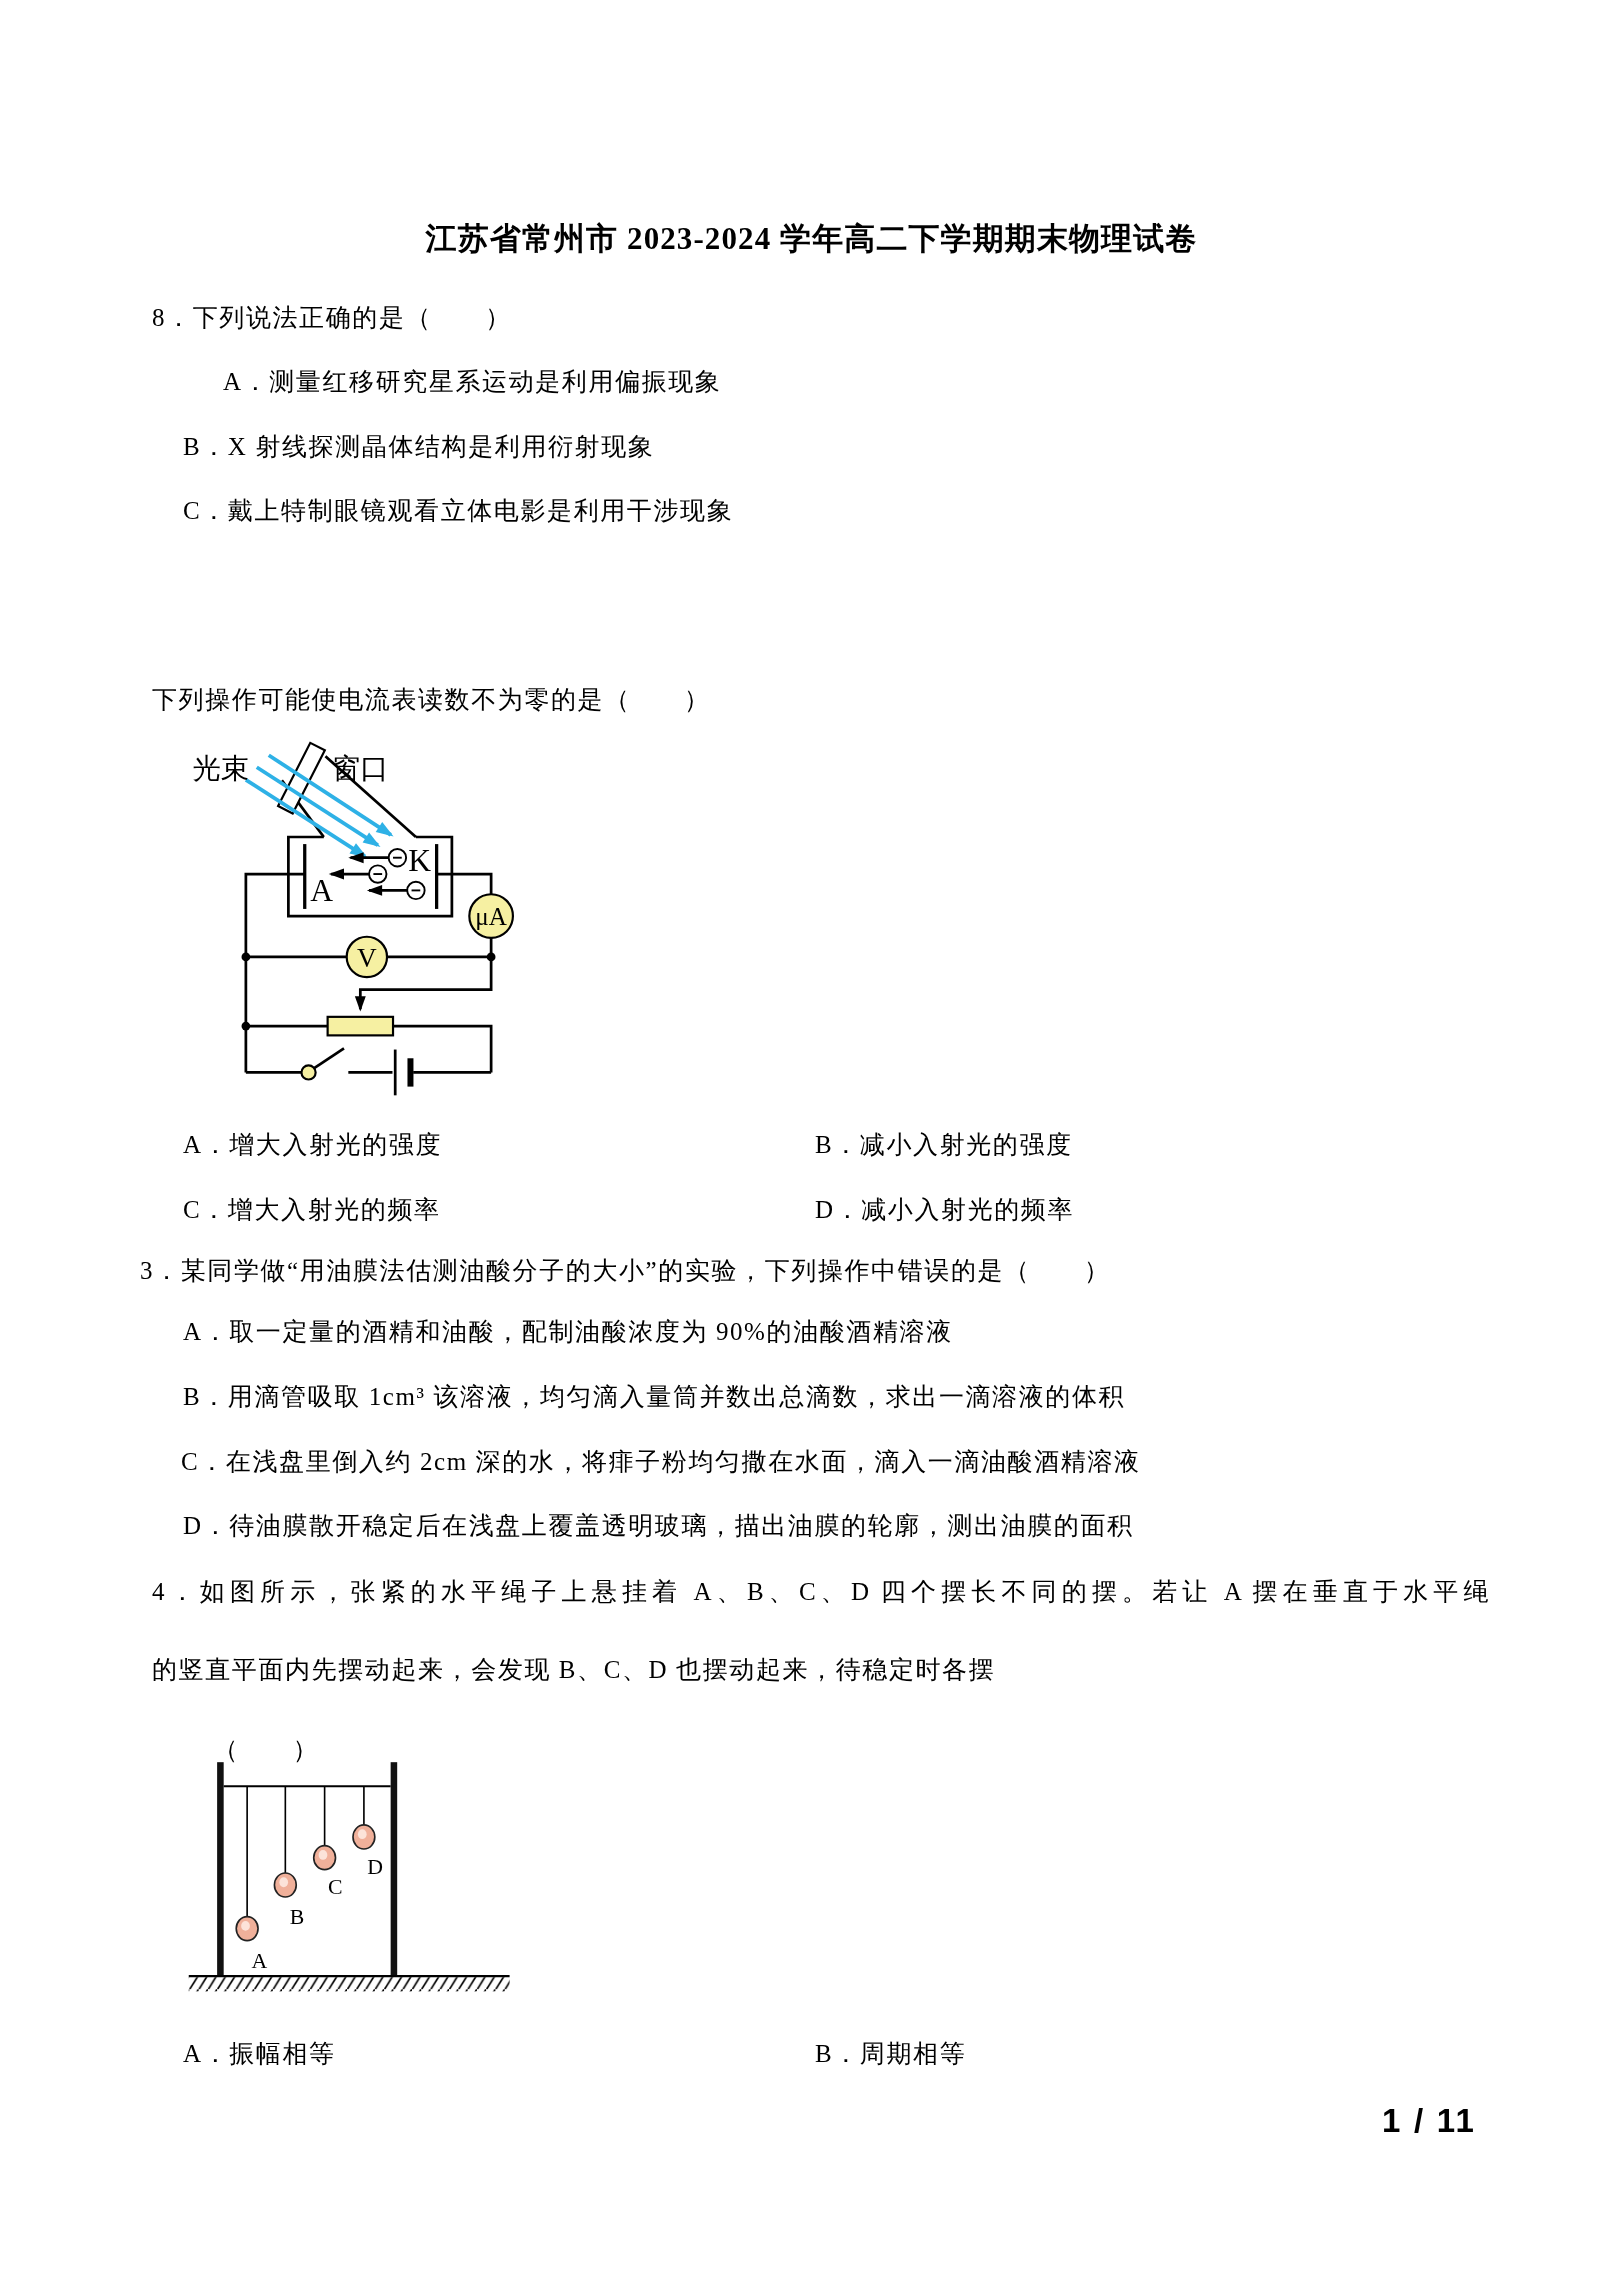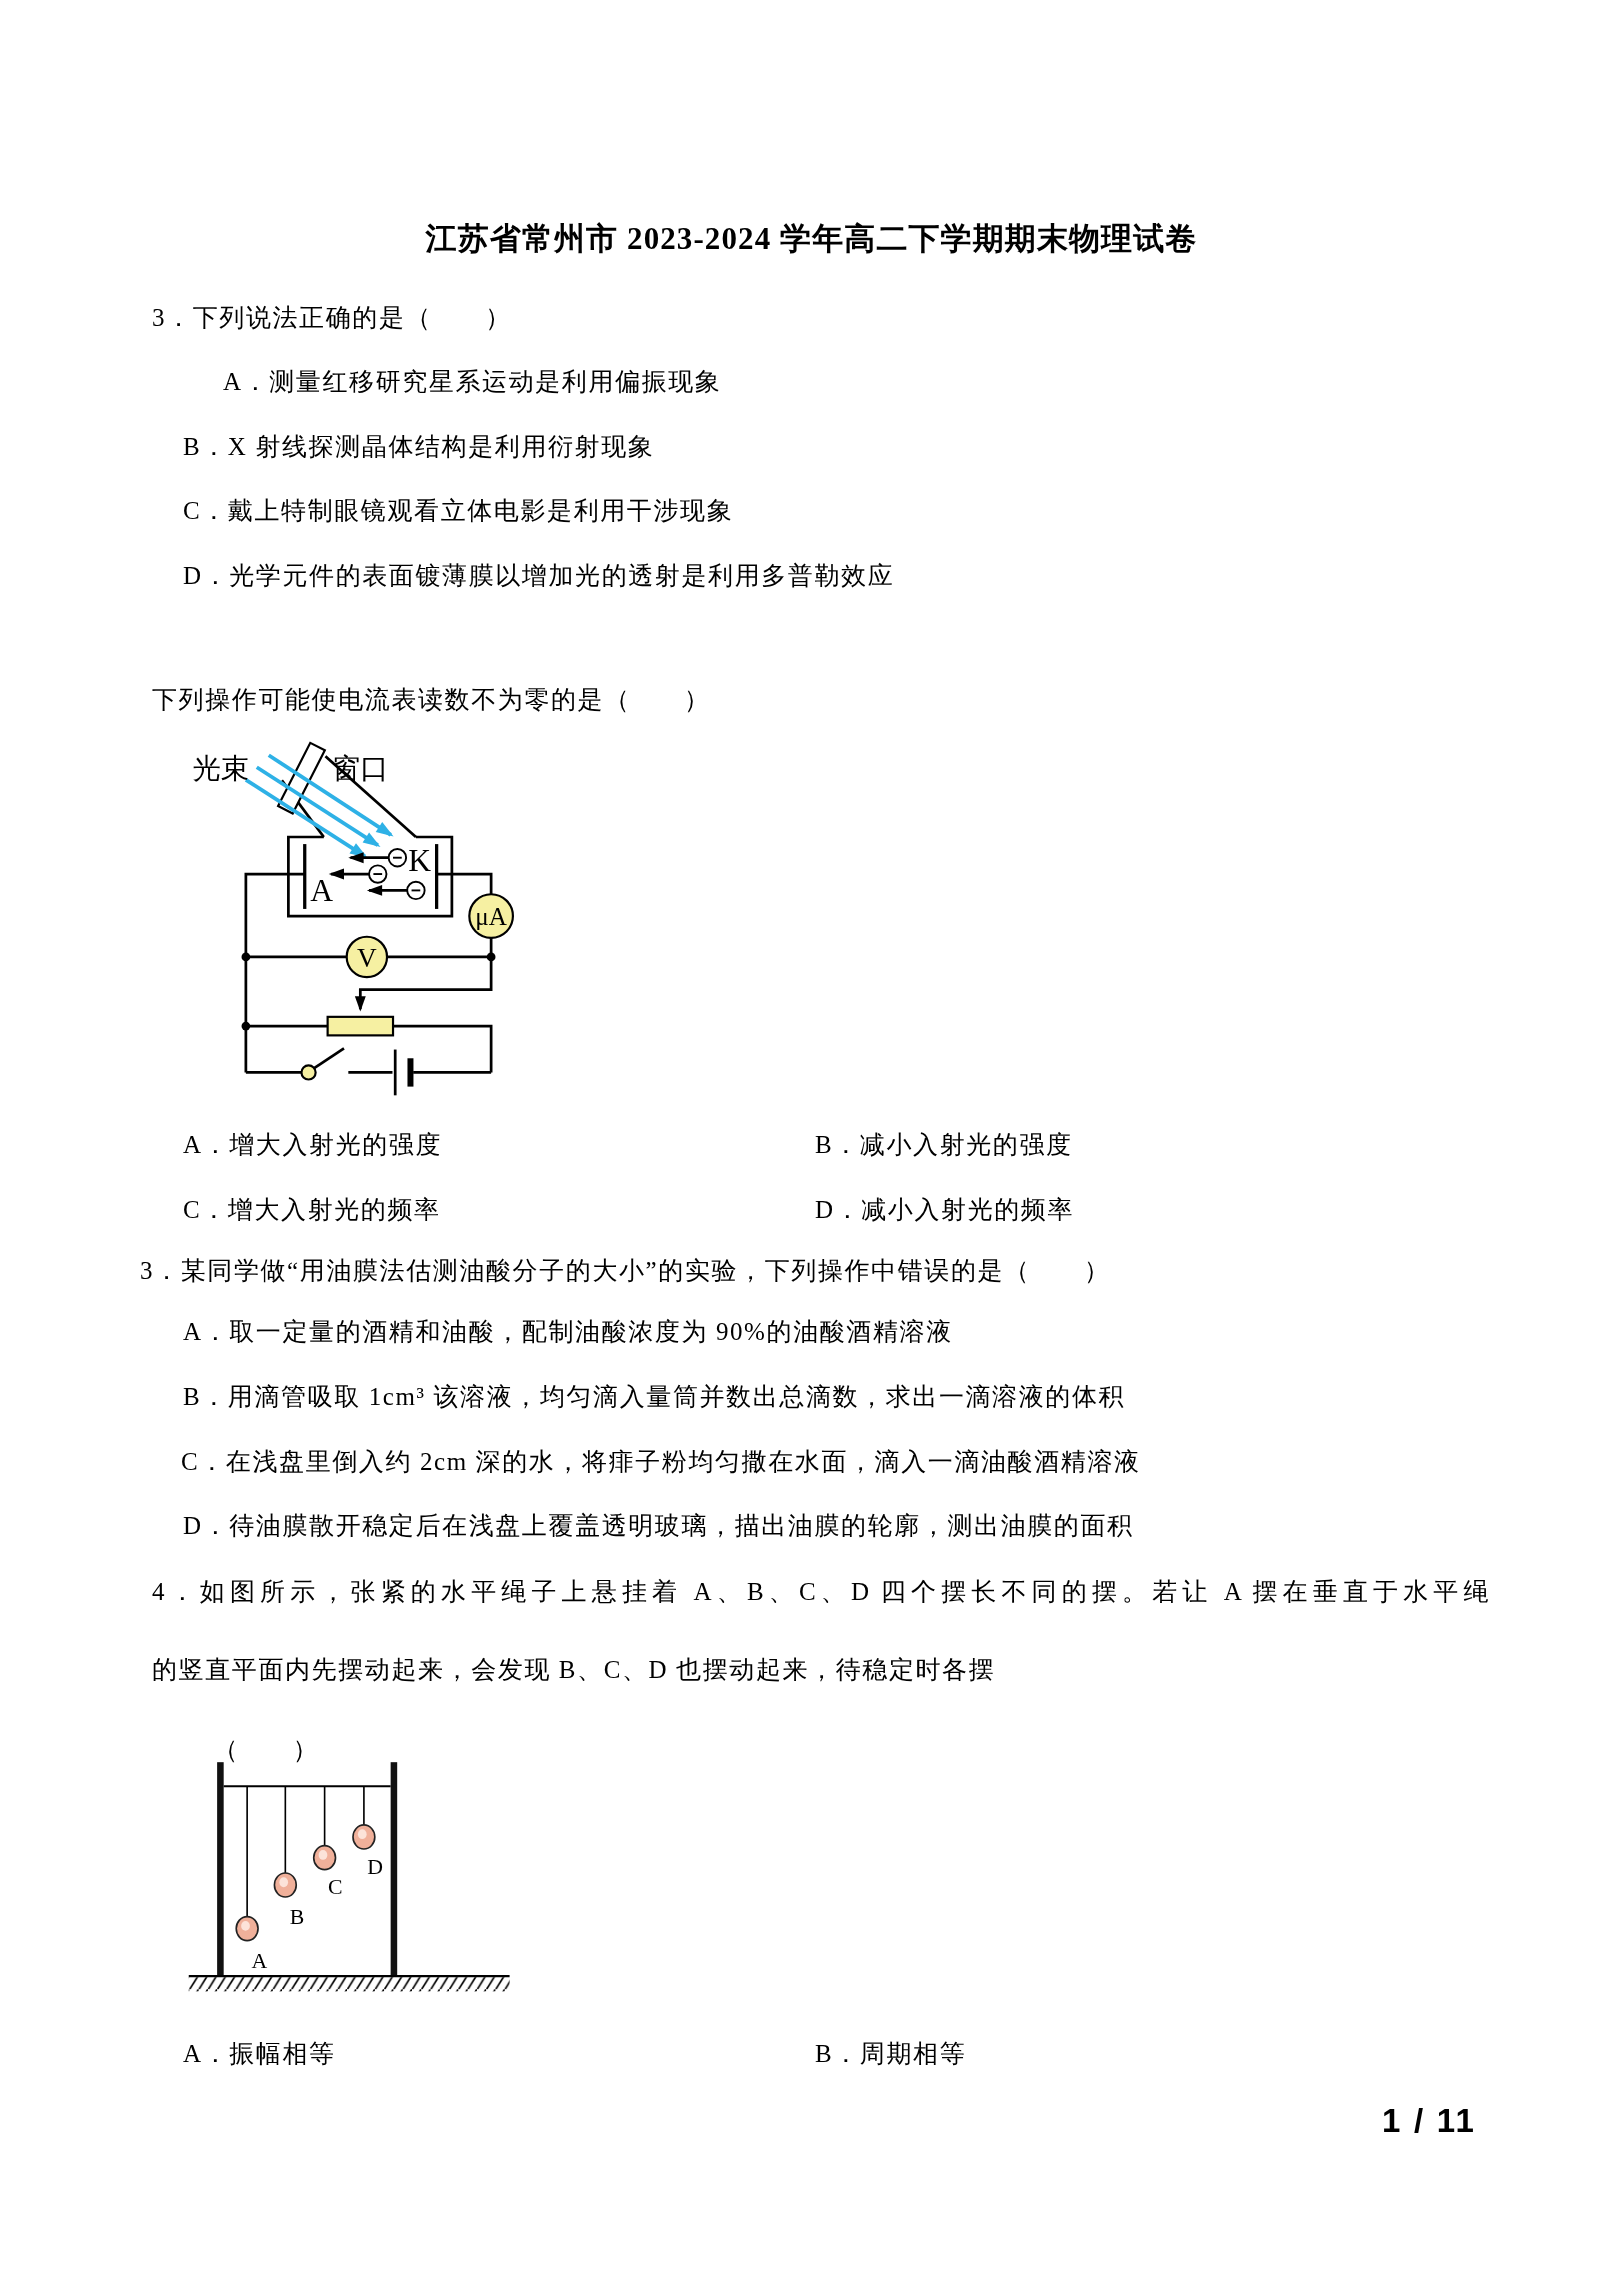--- a/index.html
+++ b/index.html
@@ -14,25 +14,24 @@
           font-weight:bold;font-size:33px;letter-spacing:2.2px;}
   svg text{font-family:"Liberation Serif", serif;}
 </style>
 </head>
 <body>
 
 <div class="page">
 
   <div class="title">江苏省常州市 2023-2024 学年高二下学期期末物理试卷</div>
 
-  <div class="t" style="top:303px;left:152px;">3．下列说法正确的是（　　）</div>
+  <div class="t" style="top:303px;left:152px;">8．下列说法正确的是（　　）</div>
   <div class="t" style="top:367px;left:183px;margin-left:40px;">A．测量红移研究星系运动是利用偏振现象</div>
   <div class="t" style="top:432px;left:183px;">B．X 射线探测晶体结构是利用衍射现象</div>
   <div class="t" style="top:496px;left:183px;">C．戴上特制眼镜观看立体电影是利用干涉现象</div>
-  <div class="t" style="top:561px;left:183px;">D．光学元件的表面镀薄膜以增加光的透射是利用多普勒效应</div>
 
   <div class="t" style="top:685px;left:152px;">下列操作可能使电流表读数不为零的是（　　）</div>
 
   <svg class="fig" style="left:164px;top:728px;" width="518" height="436" viewBox="0 0 950 800">
     <defs>
       <marker id="mB" markerUnits="userSpaceOnUse" markerWidth="34" markerHeight="26" refX="26" refY="11" orient="auto">
         <path d="M30,11 L2,1 L2,21 Z" fill="#000"></path>
       </marker>
       <marker id="mC" markerUnits="userSpaceOnUse" markerWidth="40" markerHeight="30" refX="28" refY="13" orient="auto">
         <path d="M34,13 L2,2 L2,24 Z" fill="#2eb1e6"></path>

